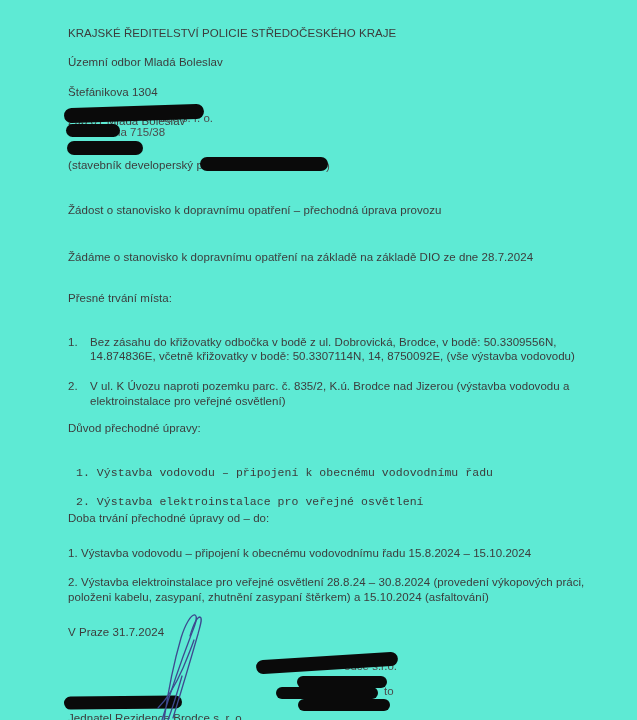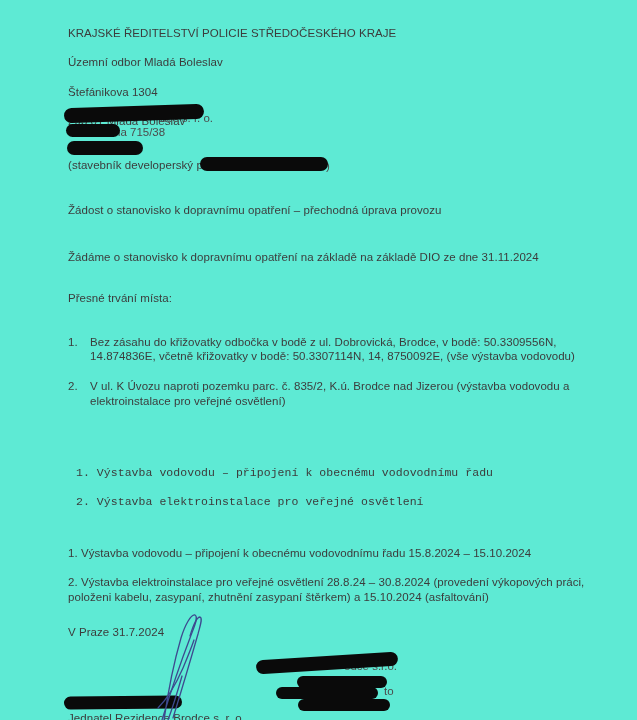--- a/index.html
+++ b/index.html
@@ -59,40 +59,42 @@
   <div class="bar" style="left:66px; top:124px; width:54px; height:13px;"></div>
 
   <div class="bar" style="left:67px; top:141px; width:76px; height:14px;"></div>
 
   <div class="t" style="left:68px; top:158px;">(stavebník developerský projekt</div>
   <span class="frag" style="left:326px; top:160px;">)</span>
   <div class="bar" style="left:200px; top:157px; width:128px; height:14px;"></div>
 
   <div class="t bold" style="left:68px; top:203px;">Žádost o stanovisko k dopravnímu opatření – přechodná úprava provozu</div>
 
-  <div class="t" style="left:68px; top:250px; width:545px;">Žádáme o stanovisko k dopravnímu opatření na základě na základě DIO ze dne 31.11.2024</div>
+  <div class="t" style="left:68px; top:250px; width:545px;">Žádáme o stanovisko k dopravnímu opatření na základě na základě DIO ze dne 28.7.2024</div>
 
   <div class="t" style="left:68px; top:291px;">Přesné trvání místa:</div>
 
   <div class="t list" style="left:68px; top:320px; width:518px;">
     <div class="li">
       <span class="num">1.</span>
       <span class="txt">Bez zásahu do křižovatky odbočka v bodě z ul. Dobrovická, Brodce, v bodě: 50.3309556N, 14.874836E, včetně křižovatky v bodě:  50.3307114N, 14, 8750092E, (vše výstavba vodovodu)</span>
     </div>
     <div class="li">
       <span class="num">2.</span>
       <span class="txt">V ul. K Úvozu naproti pozemku parc. č. 835/2, K.ú. Brodce nad Jizerou (výstavba vodovodu a elektroinstalace pro veřejné osvětlení)</span>
     </div>
   </div>
 
+  <div class="t" style="left:68px; top:421px;">Důvod přechodné úpravy:</div>
   <div class="t plain" style="left:76px; top:451px; width:540px;font-family:Liberation Mono, monospace;">
     <p>1. Výstavba vodovodu – připojení k obecnému vodovodnímu řadu</p>
     <p>2. Výstavba elektroinstalace pro veřejné osvětlení</p>
   </div>
 
+  <div class="t" style="left:68px; top:511px;">Doba trvání přechodné úpravy od – do:</div>
   <div class="t plain" style="left:68px; top:531px; width:522px;">
     <p>1. Výstavba vodovodu – připojení k obecnému vodovodnímu řadu 15.8.2024 – 15.10.2024</p>
     <p>2. Výstavba elektroinstalace pro veřejné osvětlení 28.8.24 – 30.8.2024 (provedení výkopových práci, položeni kabelu, zasypaní, zhutnění zasypaní štěrkem) a 15.10.2024 (asfaltování)</p>
   </div>
 
   <div class="t" style="left:68px; top:625px;">V Praze 31.7.2024</div>
 
   <svg class="sig" style="left:148px; top:610px;" width="74" height="112" viewBox="0 0 74 112">
     <g fill="none" stroke="#3d4a8f" stroke-width="1.3" stroke-linecap="round">
       <path d="M 14 110 C 22 84 32 54 42 28 C 46 17 51 7 47 5 C 43 4 37 15 33 28 C 26 52 20 82 16 110"></path>

